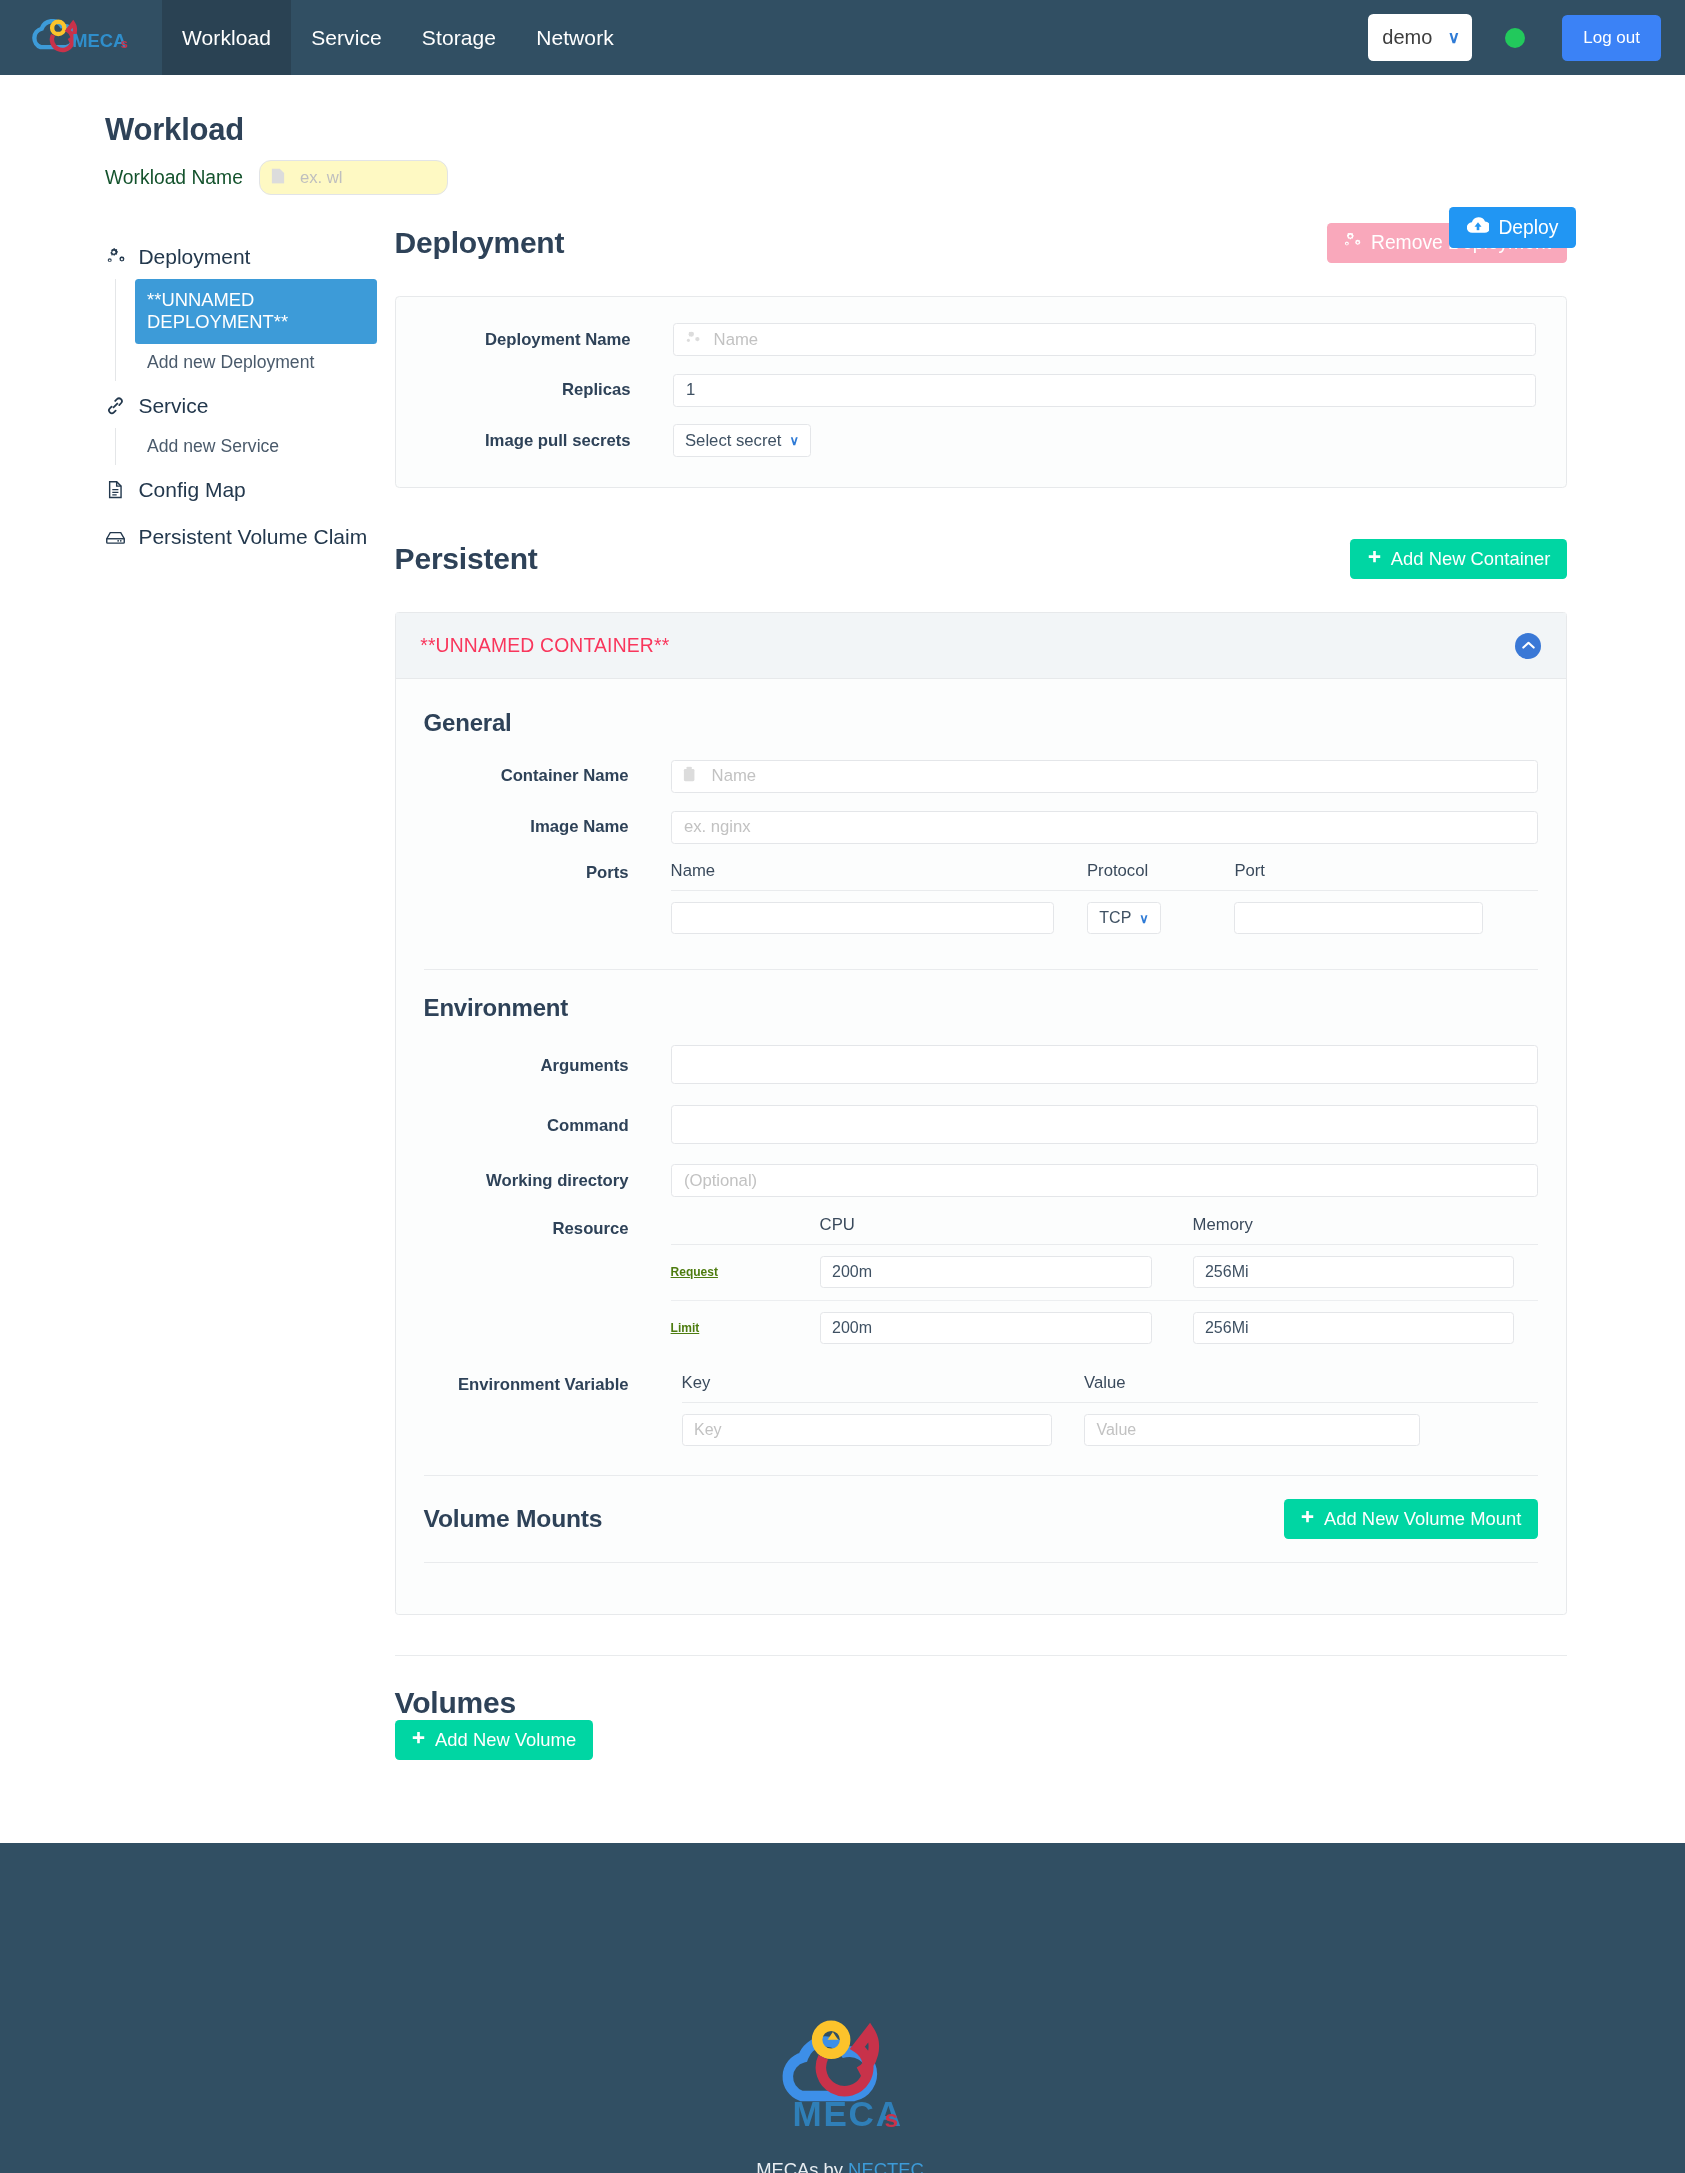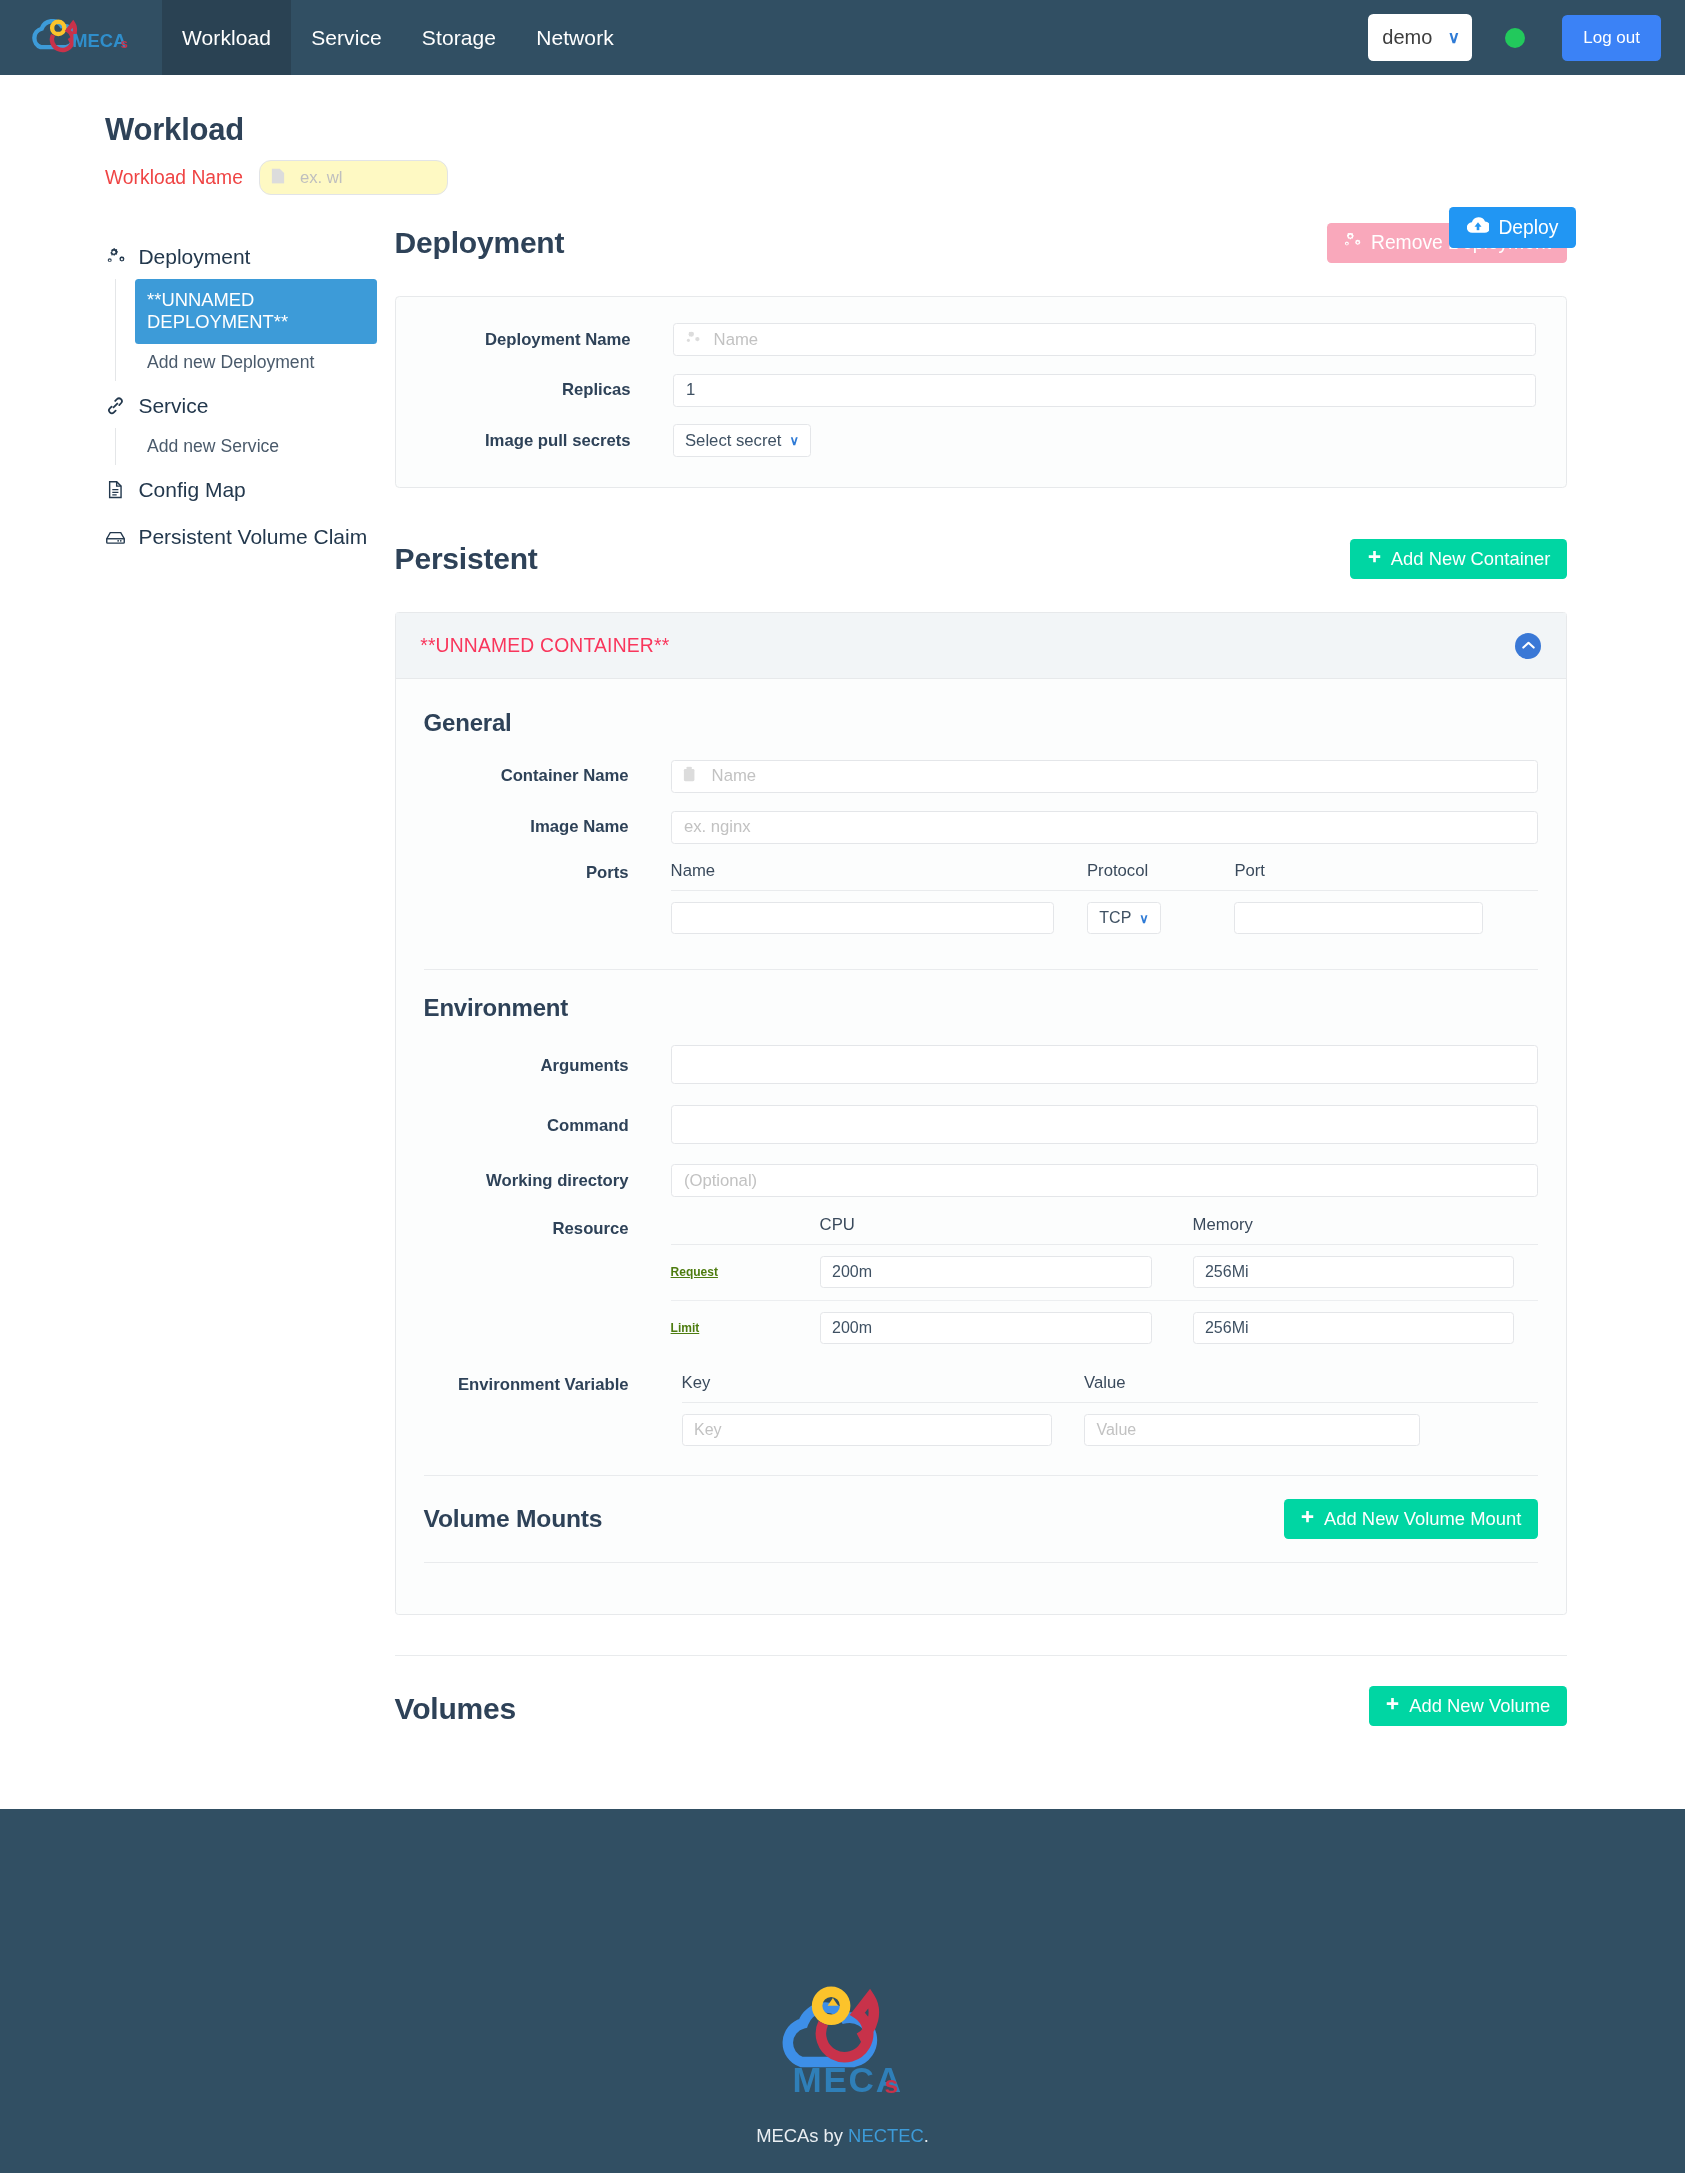--- a/index.html
+++ b/index.html
@@ -52,21 +52,21 @@
   
   .page{ padding:0 0 0 0; }
   .page-head{
     padding:37px 0 0 105px; position:relative;
   }
   .page-title{
     font-size:31px; font-weight:600; color:#2e4258; margin:0 0 12.3px 0;
     letter-spacing:-0.2px;
   }
   .wl-row{ display:flex; align-items:center; gap:16px; }
-  .wl-label{ font-size:19.3px; color:#ef4444;text-align:center; }
+  .wl-label{ font-size:19.3px; color:#14532d;text-align:center; }
   .wl-input-wrap{
     position:relative; width:189px; height:35px;
   }
   .wl-input{
     width:100%; height:100%; border:0.9px solid #e2e4e7; border-radius:12px;
     background:#fef9c3; padding-left:40px; font-size:16.7px; color:#888;
     font-family:inherit;
   }
   .wl-input::placeholder{ color:#bfbfbf; }
   .in-icon{
@@ -197,21 +197,21 @@
     display:flex; align-items:center; justify-content:space-between;
     padding:23px 0 23px 0; border-top:0.9px solid #e9ebed; border-bottom:0.9px solid #e9ebed;
     margin-top:5.3px;
   }
   .vm-title{ font-size:24.6px; font-weight:600; color:#2e4258; letter-spacing:-0.2px;}
   .vm-spacer{ height:51px; }
 
   .vol-sec{
     margin-top:40px; border-top:0.9px solid #e9ebed; padding-top:30px;
   }
-  .vol-row{ display:flex; align-items:flex-end; justify-content:space-between; }
+  .vol-row{ display:flex; align-items:flex-start; justify-content:space-between;flex-direction:column; }
   .vol-title{ font-size:30px; font-weight:600; color:#2e4258; letter-spacing:-0.2px;}
 
   
   .footer{
     margin-top:83px; background:#314f63; min-height:616px;
     display:flex; flex-direction:column; align-items:center; justify-content:flex-start;
     padding-top:165px;
   }
   .footer-logo{ margin-bottom:16px; }
   .footer-text{ color:#e9eef2; font-size:18.4px; }

